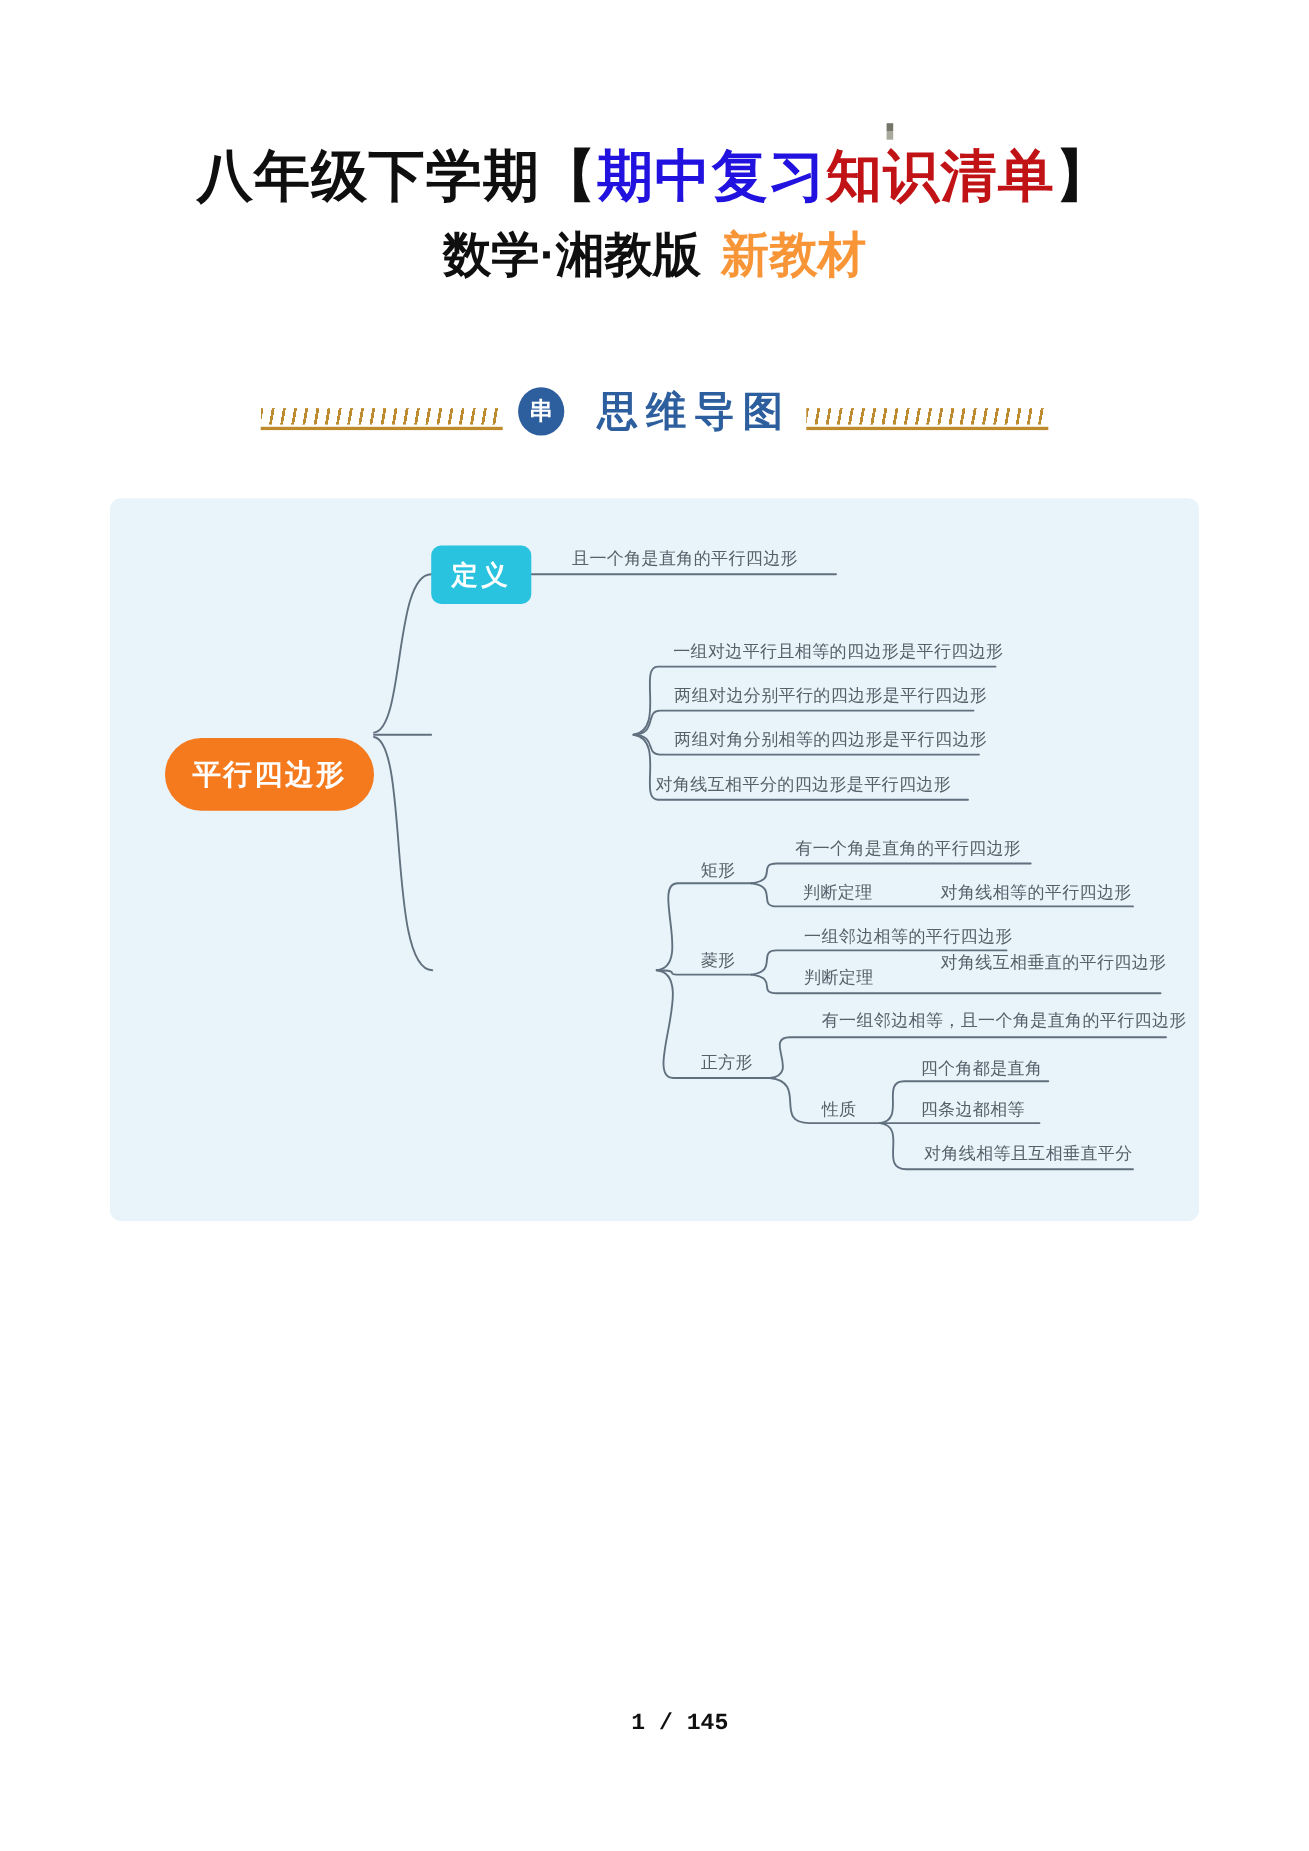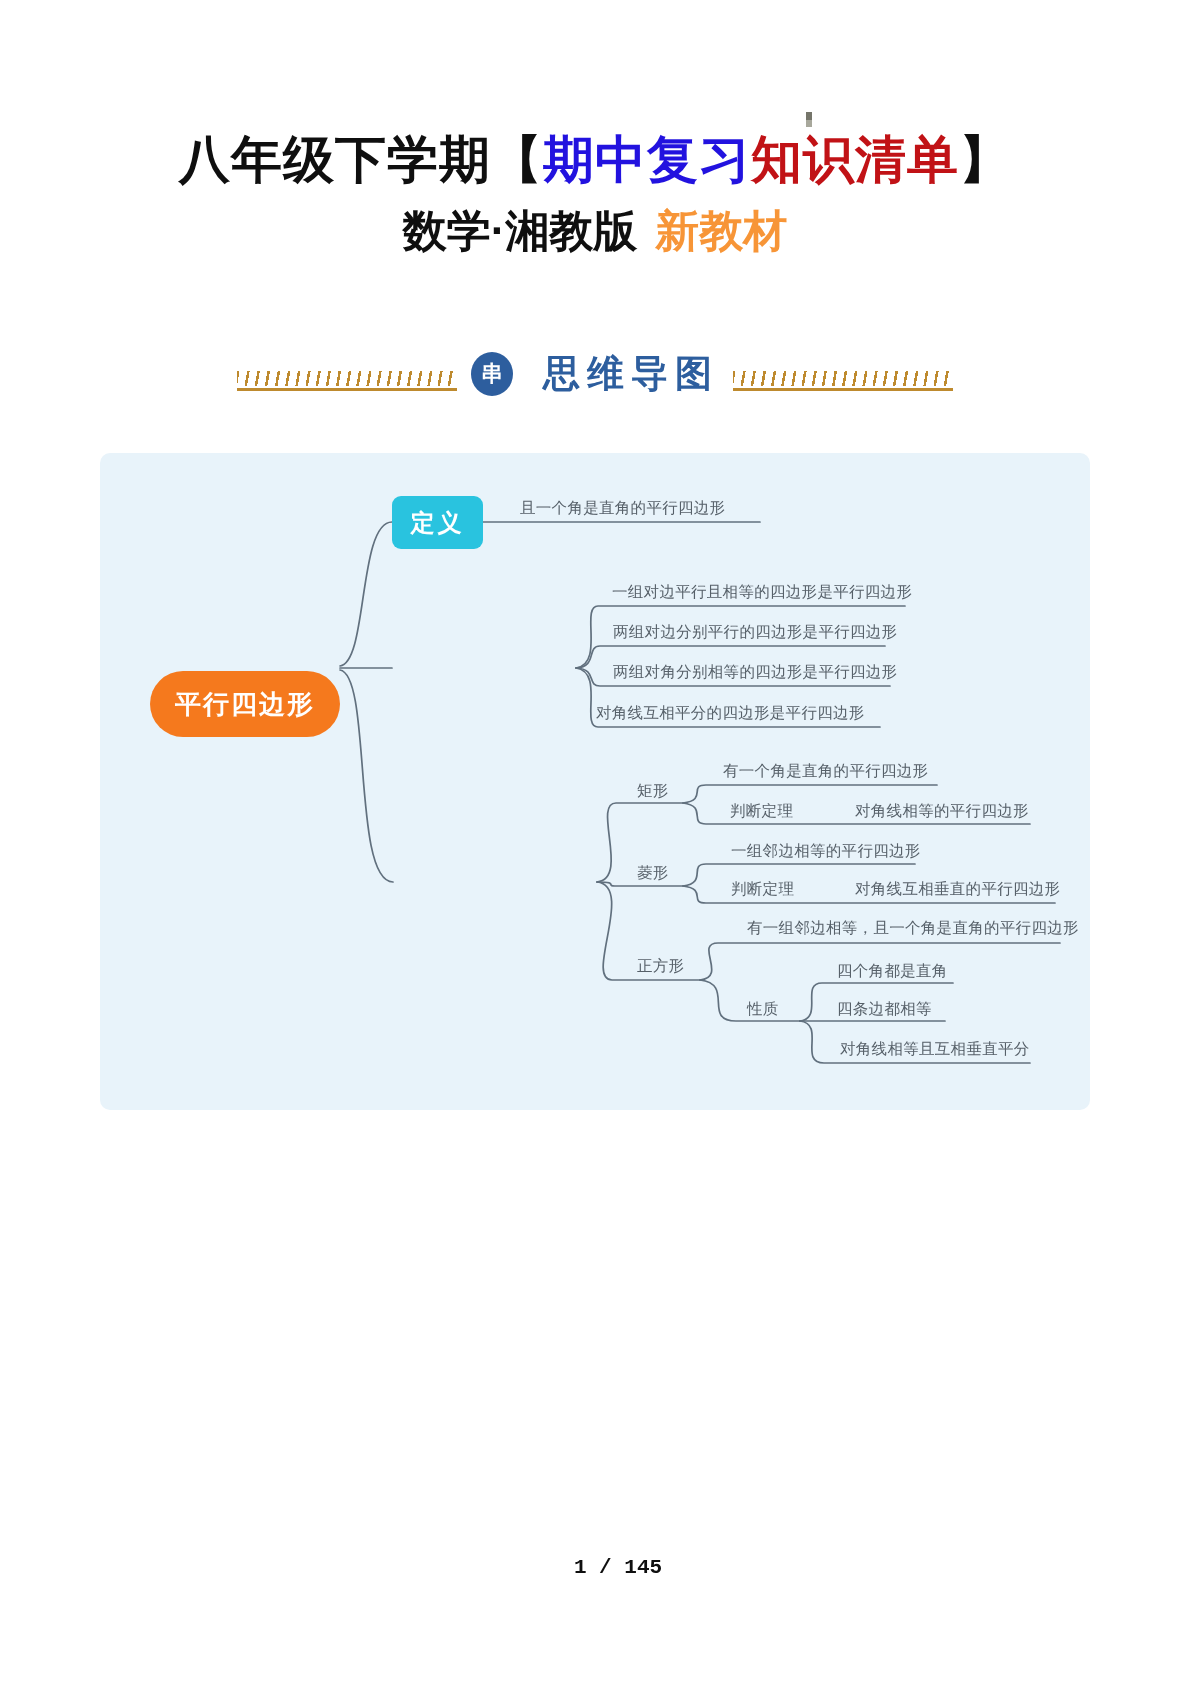--- a/index.html
+++ b/index.html
@@ -117,21 +117,21 @@
     <div class="leaf" style="left:496px;top:250px;text-align:right;">对角线互相平分的四边形是平行四边形</div>
 
     <div class="leaf" style="left:537px;top:328px;">矩形</div>
     <div class="leaf" style="left:623px;top:308px;">有一个角是直角的平行四边形</div>
     <div class="leaf" style="left:630px;top:348px;">判断定理</div>
     <div class="leaf" style="left:755px;top:348px;">对角线相等的平行四边形</div>
 
     <div class="leaf" style="left:537px;top:410px;">菱形</div>
     <div class="leaf" style="left:631px;top:388px;">一组邻边相等的平行四边形</div>
     <div class="leaf" style="left:631px;top:426px;">判断定理</div>
-    <div class="leaf" style="left:755px;top:426px;font-family:Liberation Serif, serif;">对角线互相垂直的平行四边形</div>
+    <div class="leaf" style="left:755px;top:412px;font-family:Liberation Serif, serif;">对角线互相垂直的平行四边形</div>
 
     <div class="leaf" style="left:537px;top:503px;">正方形</div>
     <div class="leaf" style="left:647px;top:465px;">有一组邻边相等，且一个角是直角的平行四边形</div>
     <div class="leaf" style="left:647px;top:546px;">性质</div>
     <div class="leaf" style="left:737px;top:508px;">四个角都是直角</div>
     <div class="leaf" style="left:737px;top:546px;">四条边都相等</div>
     <div class="leaf" style="left:740px;top:586px;">对角线相等且互相垂直平分</div>
 
   </div>
 

